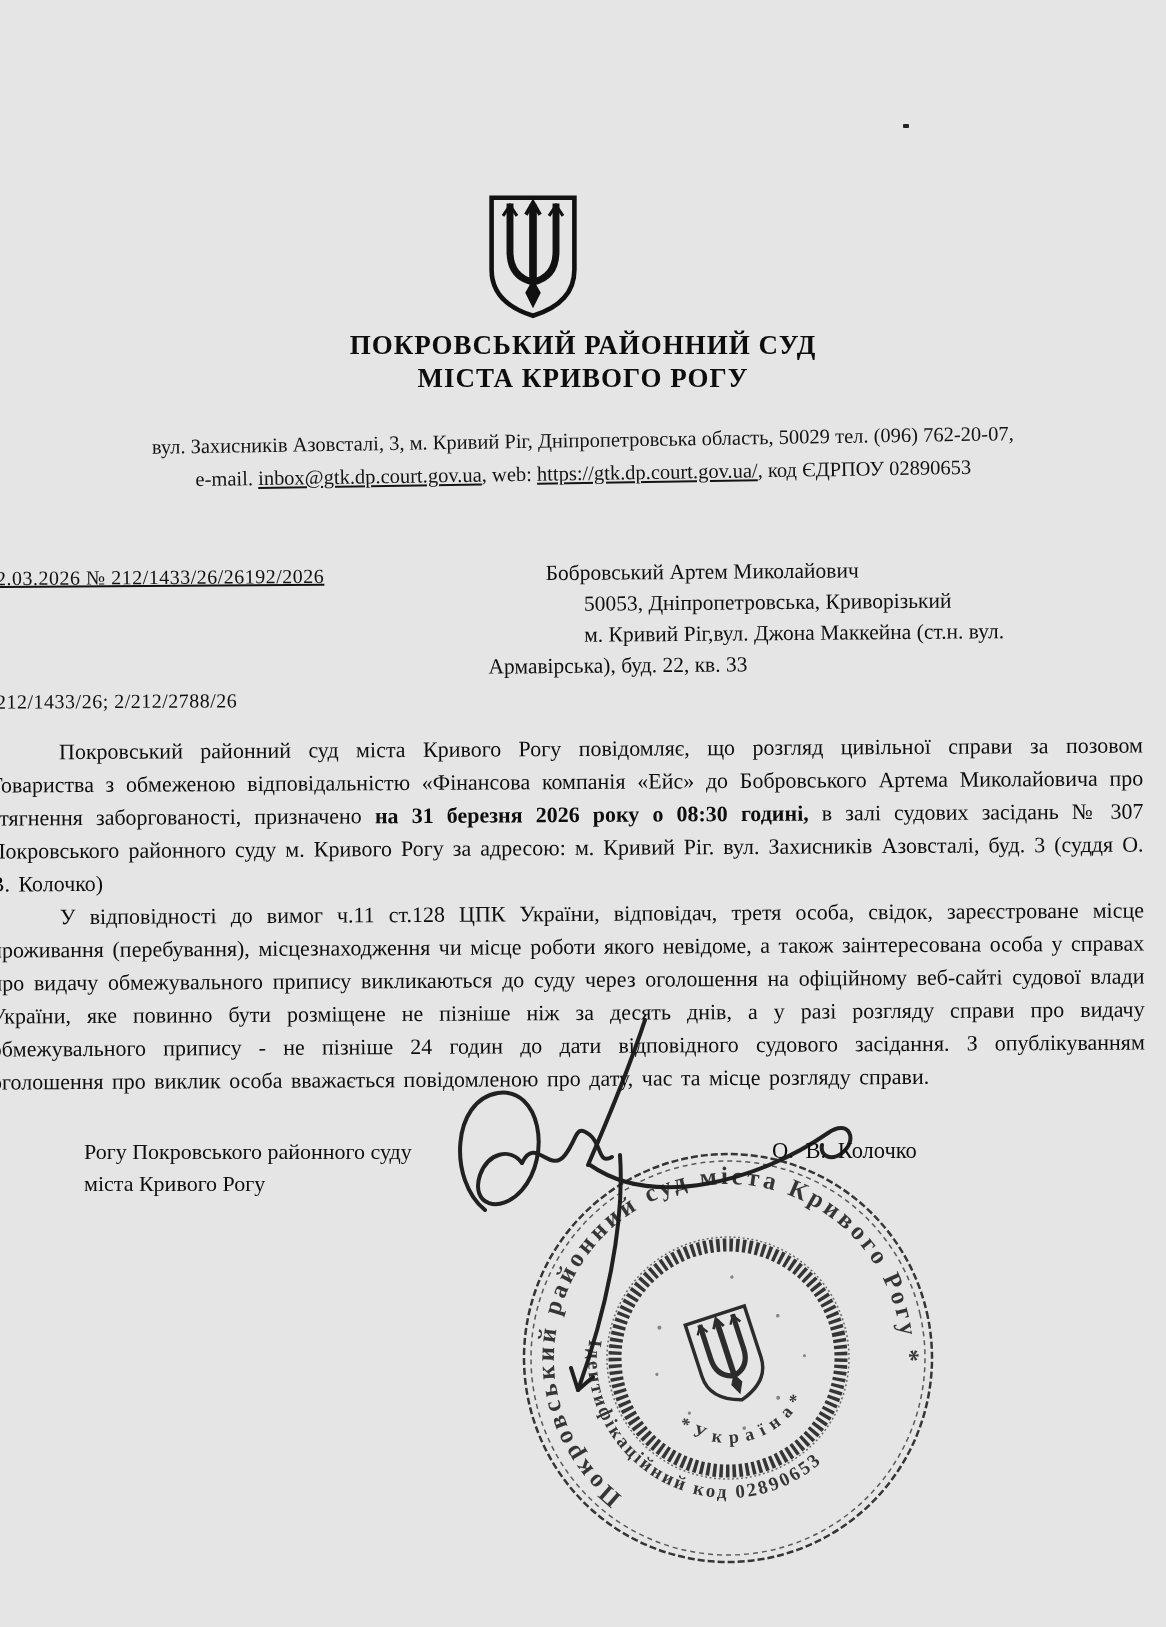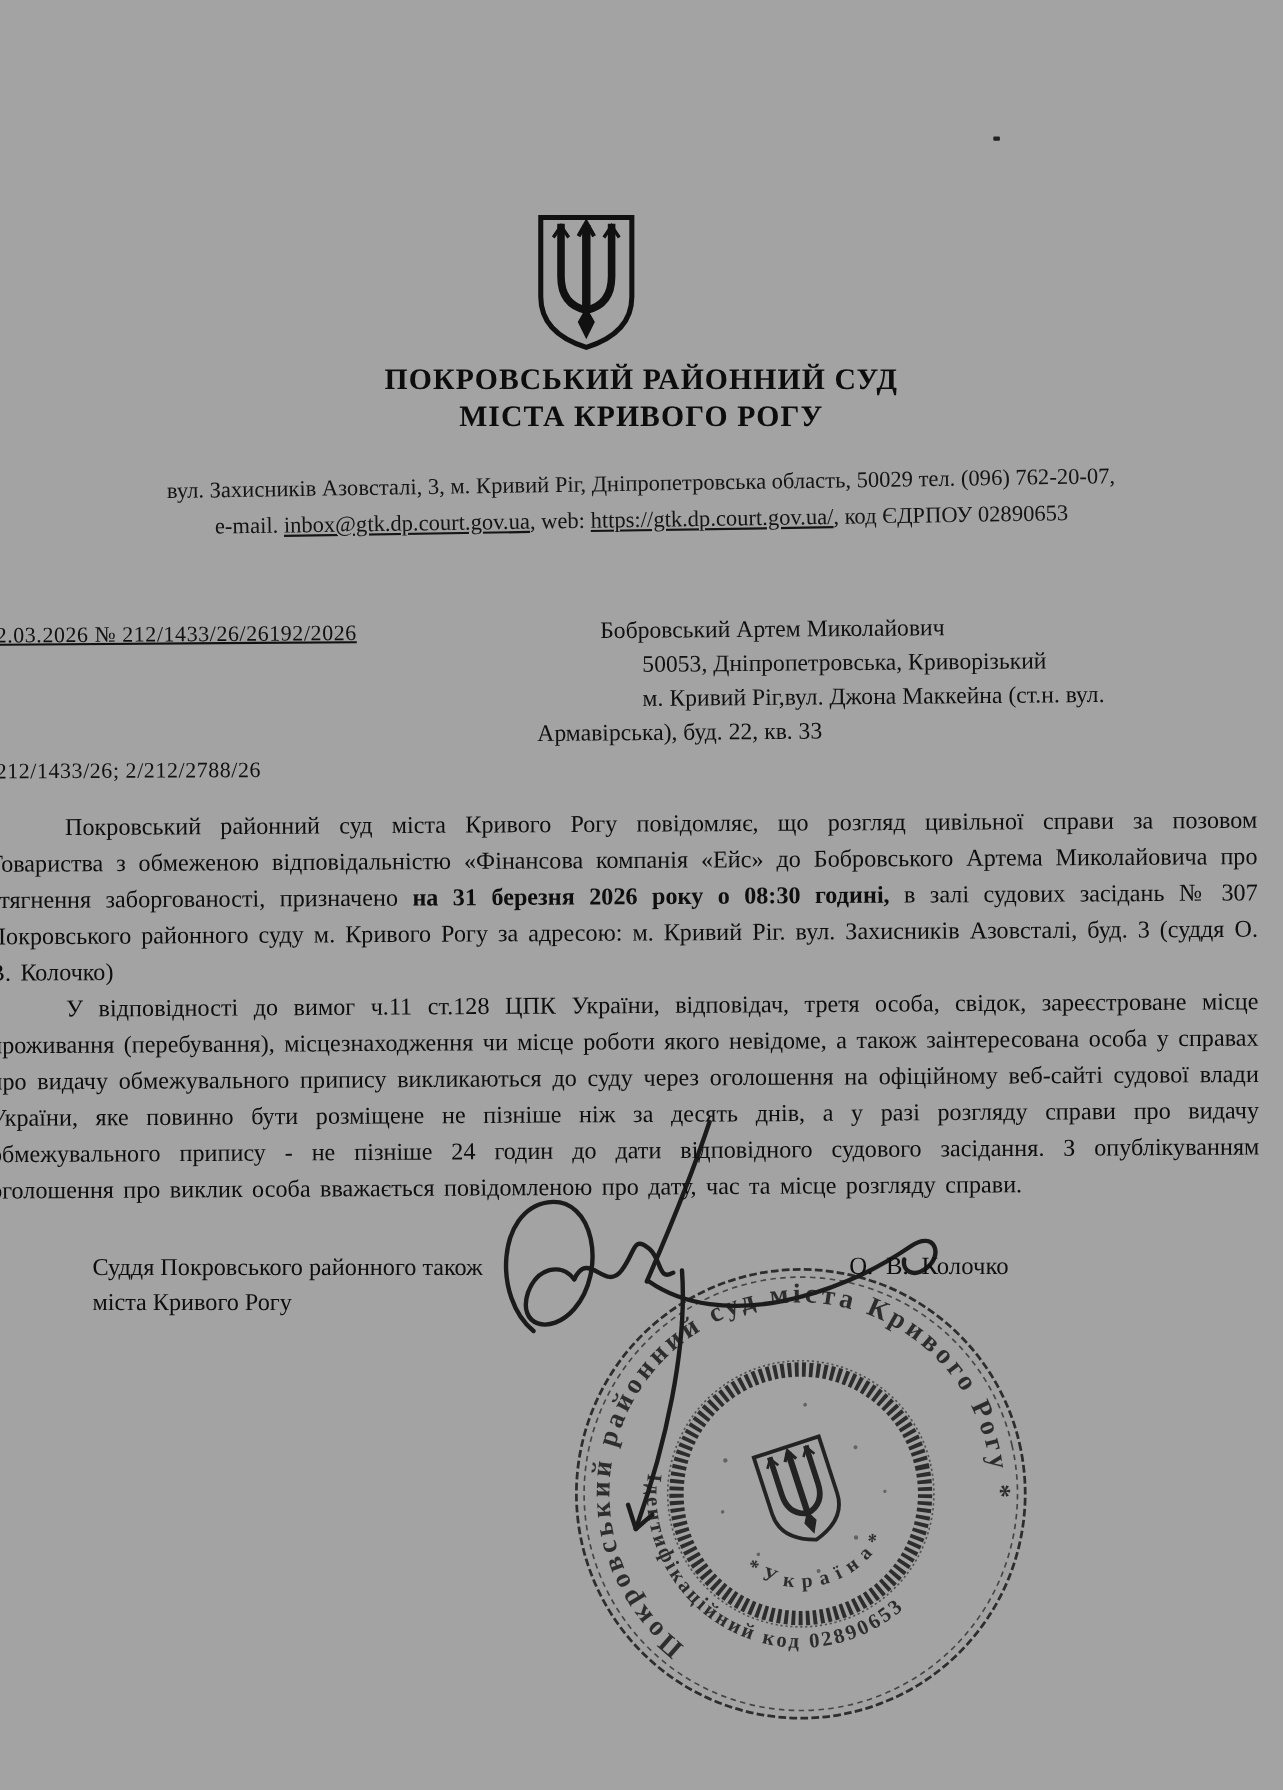--- a/index.html
+++ b/index.html
@@ -1,16 +1,16 @@
 <!DOCTYPE html>
 <html><head>
 <meta charset="utf-8">
 <style>
   html,body{margin:0;padding:0;background:#fff;}
-  #page{position:relative;width:1166px;height:1627px;background:#a3a3a3;overflow:hidden;
+  #page{position:relative;width:1166px;height:1627px;background:#e5e5e5;overflow:hidden;
         font-family:"Liberation Serif",serif;color:#111;}
   .abs{position:absolute;}
   .center{left:0;width:1166px;text-align:center;}
   .court-title{font-weight:bold;font-size:27px;letter-spacing:1px;color:#0d0d0d;}
   .addr-wrap{top:424px;left:60px;width:1046px;text-align:center;font-size:20.5px;line-height:33px;
              transform:rotate(-0.9deg);color:#141414;}
   .addr-wrap a{color:#141414;text-decoration:underline;}
   .ref-date{top:566px;left:-4px;font-size:20px;letter-spacing:.5px;text-decoration:underline;
             transform:rotate(-0.4deg);}
   .recipient{top:556px;left:488px;width:600px;font-size:21.5px;line-height:31px;
@@ -70,21 +70,21 @@
   </div>
 
   <div class="abs case-nums">212/1433/26; 2/212/2788/26</div>
 
   <div class="abs body-text">
     <p><span>Покровський районний суд міста Кривого Рогу  повідомляє, що розгляд цивільної справи за позовом Товариства з обмеженою відповідальністю «Фінансова компанія «Ейс» до Бобровського Артема Миколайовича про стягнення заборгованості, призначено </span><b>на 31 березня  2026 року о 08:30 годині,</b><span> в залі судових засідань № 307 Покровського  районного суду м. Кривого Рогу за адресою: м. Кривий Ріг. вул. Захисників Азовсталі, буд. 3 (суддя О. В. Колочко)</span></p>
     <p>У відповідності до вимог ч.11 ст.128 ЦПК України, відповідач, третя особа, свідок, зареєстроване місце проживання (перебування), місцезнаходження чи місце роботи якого невідоме, а також заінтересована особа у справах про видачу обмежувального припису викликаються до суду через оголошення на офіційному веб-сайті судової влади України, яке повинно бути розміщене не пізніше ніж за десять днів, а у разі розгляду справи про видачу обмежувального припису - не пізніше 24 годин до дати відповідного судового засідання. З опублікуванням оголошення про виклик особа вважається повідомленою про дату, час та місце розгляду справи.</p>
   </div>
 
   <div class="abs sig-left">
-    <div>Суддя  Покровського районного також</div>
+    <div>Рогу  Покровського районного суду</div>
     <div>міста Кривого Рогу</div>
   </div>
   <div class="abs sig-name">О.  В.  Колочко</div>
 
   <svg class="abs signature-svg" width="470" height="430" viewBox="0 0 470 430">
     <g fill="none" stroke="#101010" stroke-width="4" stroke-linecap="round" stroke-linejoin="round" opacity=".92">
       <path d="M 215,15 C 200,60 182,105 158,160"></path>
       <path d="M 55,205 C 18,175 22,95 68,88 C 110,82 122,150 92,185 C 70,210 40,200 50,170 C 58,148 80,142 92,158"></path>
       <path d="M 92,158 C 105,130 120,170 135,150 C 148,133 145,118 160,130 C 172,140 168,160 182,152"></path>
       <path d="M 160,160 C 225,205 330,175 398,128 C 420,113 428,136 412,148 C 400,157 390,150 392,140"></path>

